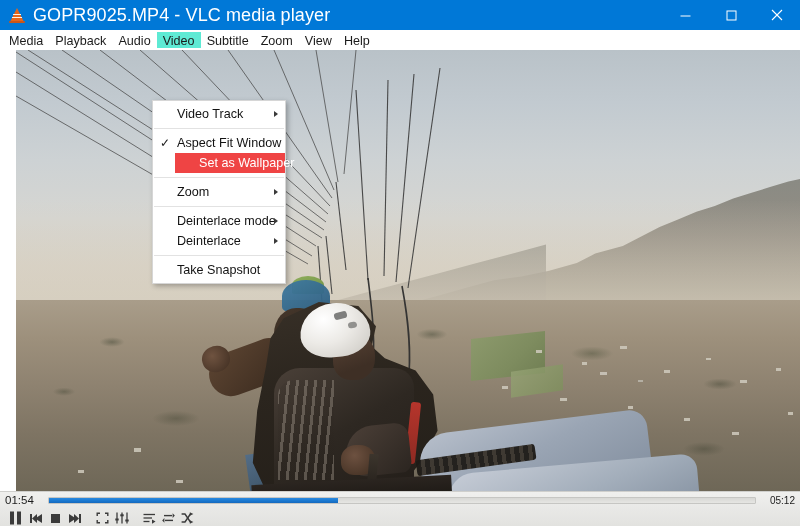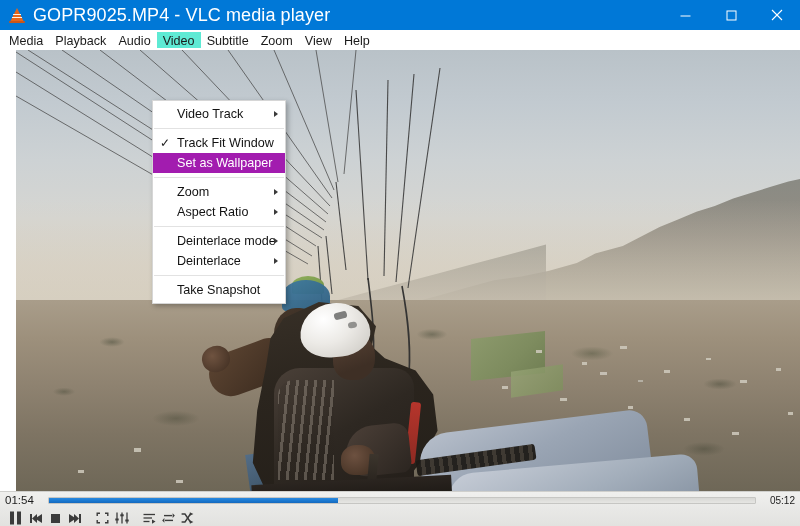--- a/index.html
+++ b/index.html
@@ -341,22 +341,23 @@
     position: relative;
     height: 20px;
     display: flex; align-items: center;
     font-size: 12.6px;
     color: #121212;
     padding-left: 24px;
     padding-right: 18px;
     white-space: nowrap;
   }
   .dd-item.highlight {
-    background: #a21caf;
+    background: #ef4444;
     color: #ffffff;
+    margin-left: 22px;
   }
   .dd-check {
     position: absolute; left: 7px; top: 50%;
     transform: translateY(-50%);
     font-size: 12px; color: #222;
     line-height: 1;
   }
   .dd-arrow {
     position: absolute; right: 7px; top: 50%;
     transform: translateY(-50%);
@@ -556,32 +557,28 @@
     </div>
 
     <div class="dropdown">
       <div class="dd-item">
         <span>Video Track</span>
         <span class="dd-arrow"></span>
       </div>
       <div class="dd-sep"></div>
       <div class="dd-item">
         <span class="dd-check">✓</span>
-        <span>Track Fit Window</span>
+        <span>Aspect Fit Window</span>
       </div>
       <div class="dd-item highlight">
         <span>Set as Wallpaper</span>
       </div>
       <div class="dd-sep"></div>
       <div class="dd-item">
         <span>Zoom</span>
-        <span class="dd-arrow"></span>
-      </div>
-      <div class="dd-item">
-        <span>Aspect Ratio</span>
         <span class="dd-arrow"></span>
       </div>
       <div class="dd-sep"></div>
       <div class="dd-item">
         <span>Deinterlace mode</span>
         <span class="dd-arrow"></span>
       </div>
       <div class="dd-item">
         <span>Deinterlace</span>
         <span class="dd-arrow"></span>

